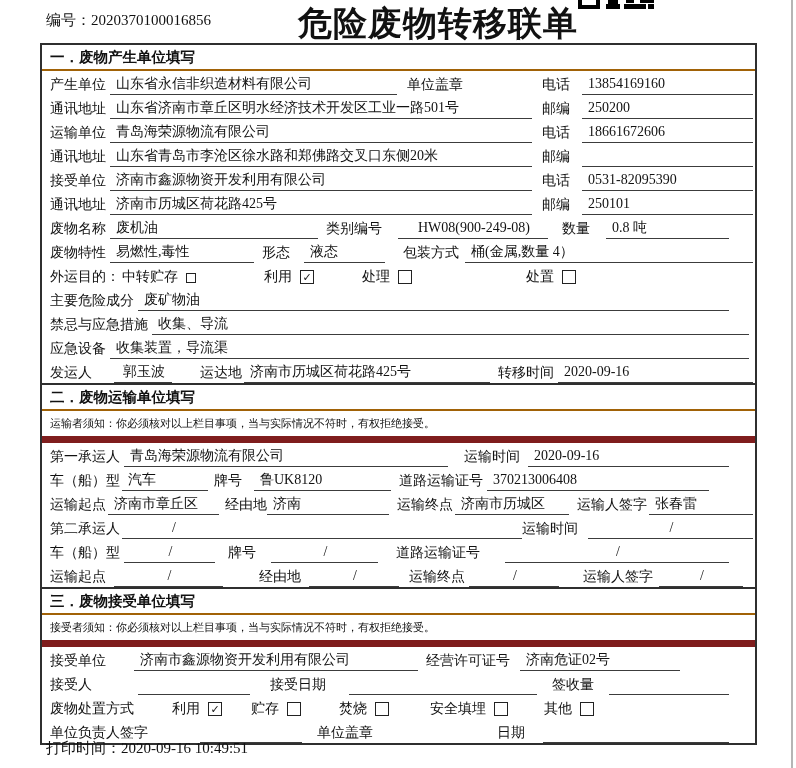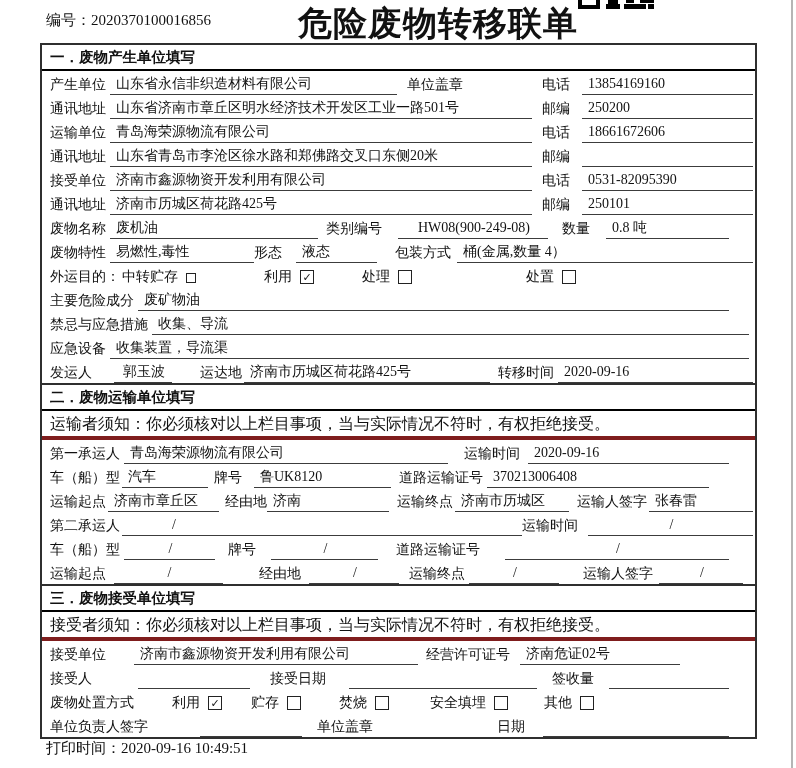--- a/index.html
+++ b/index.html
@@ -4,23 +4,23 @@
 <style>
   html,body{margin:0;padding:0;background:#fff;}
   .page{position:relative;width:796px;height:768px;background:#ffffff;overflow:hidden;
         font-family:"Liberation Serif","DejaVu Serif",serif;color:#111;}
   .edge-line{position:absolute;left:791px;top:0;width:2px;height:768px;background:#b5b5b5;}
   .serial{position:absolute;left:46px;top:11px;font-size:15px;white-space:nowrap;}
   .doc-title{position:absolute;left:0;right:0;top:1px;text-align:center;padding-left:80px;
              font-size:34px;font-weight:bold;letter-spacing:1px;}
   .qr{position:absolute;left:578px;top:0;}
   .manifest{position:absolute;left:40px;top:43px;width:713px;border:2px solid #2f2f2f;background:#fff;}
-  .sec{font-weight:bold;font-size:14.5px;padding:3px 8px;border-bottom:2px solid #000000;line-height:18px;}
+  .sec{font-weight:bold;font-size:14.5px;padding:3px 8px;border-bottom:2px solid #a16207;line-height:18px;}
   .sec.mid{border-top:2px solid #2f2f2f;}
-  .notice{font-size:16px;padding:4px 8px;border-bottom:4px solid #7f1d1d;line-height:17px;}
+  .notice{font-size:11px;padding:4px 8px;border-bottom:7px solid #7f1d1d;line-height:17px;}
   .row{display:flex;align-items:flex-end;height:24px;padding:0 2px 0 8px;font-size:14px;line-height:17px;}
   .lbl{white-space:nowrap;padding-bottom:2px;flex-shrink:0;}
   .u{border-bottom:1px solid #3c3c3c;padding:0 4px 2px 6px;white-space:nowrap;overflow:hidden;flex-shrink:0;}
   .grow{flex:1 1 auto;min-width:0;}
   .sp{flex:1 1 auto;}
   .ctr{text-align:center;}
   .rgroup{width:211px;display:flex;align-items:flex-end;flex-shrink:0;}
   .rgroup .u{flex:1 1 auto;margin-left:12px;}
   .cb{display:inline-flex;align-items:center;justify-content:center;width:12px;height:12px;
       border:1.5px solid #222;margin:0 0 3px 8px;font-size:11px;line-height:11px;font-weight:bold;flex-shrink:0;
@@ -116,21 +116,21 @@
       <span class="u" style="width:198px;margin-left:4px;">废机油</span>
       <span class="lbl" style="margin-left:8px;">类别编号</span>
       <span class="u ctr" style="width:140px;margin-left:16px;">HW08(900-249-08)</span>
       <span class="lbl" style="margin-left:14px;">数量</span>
       <span class="u grow" style="margin-left:16px;margin-right:24px;">0.8 吨</span>
     </div>
 
     <div class="row">
       <span class="lbl">废物特性</span>
       <span class="u" style="width:134px;margin-left:4px;">易燃性,毒性</span>
-      <span class="lbl" style="margin-left:0;">形态</span>
+      <span class="lbl" style="margin-left:8px;">形态</span>
       <span class="u" style="width:71px;margin-left:14px;">液态</span>
       <span class="lbl" style="margin-left:18px;">包装方式</span>
       <span class="u grow" style="margin-left:6px;">桶(金属,数量 4）</span>
     </div>
 
     <div class="row">
       <span class="lbl">外运目的：</span>
       <span class="lbl" style="margin-left:2px;">中转贮存</span>
       <span class="cb small"></span>
       <span class="lbl" style="margin-left:68px;">利用</span>

